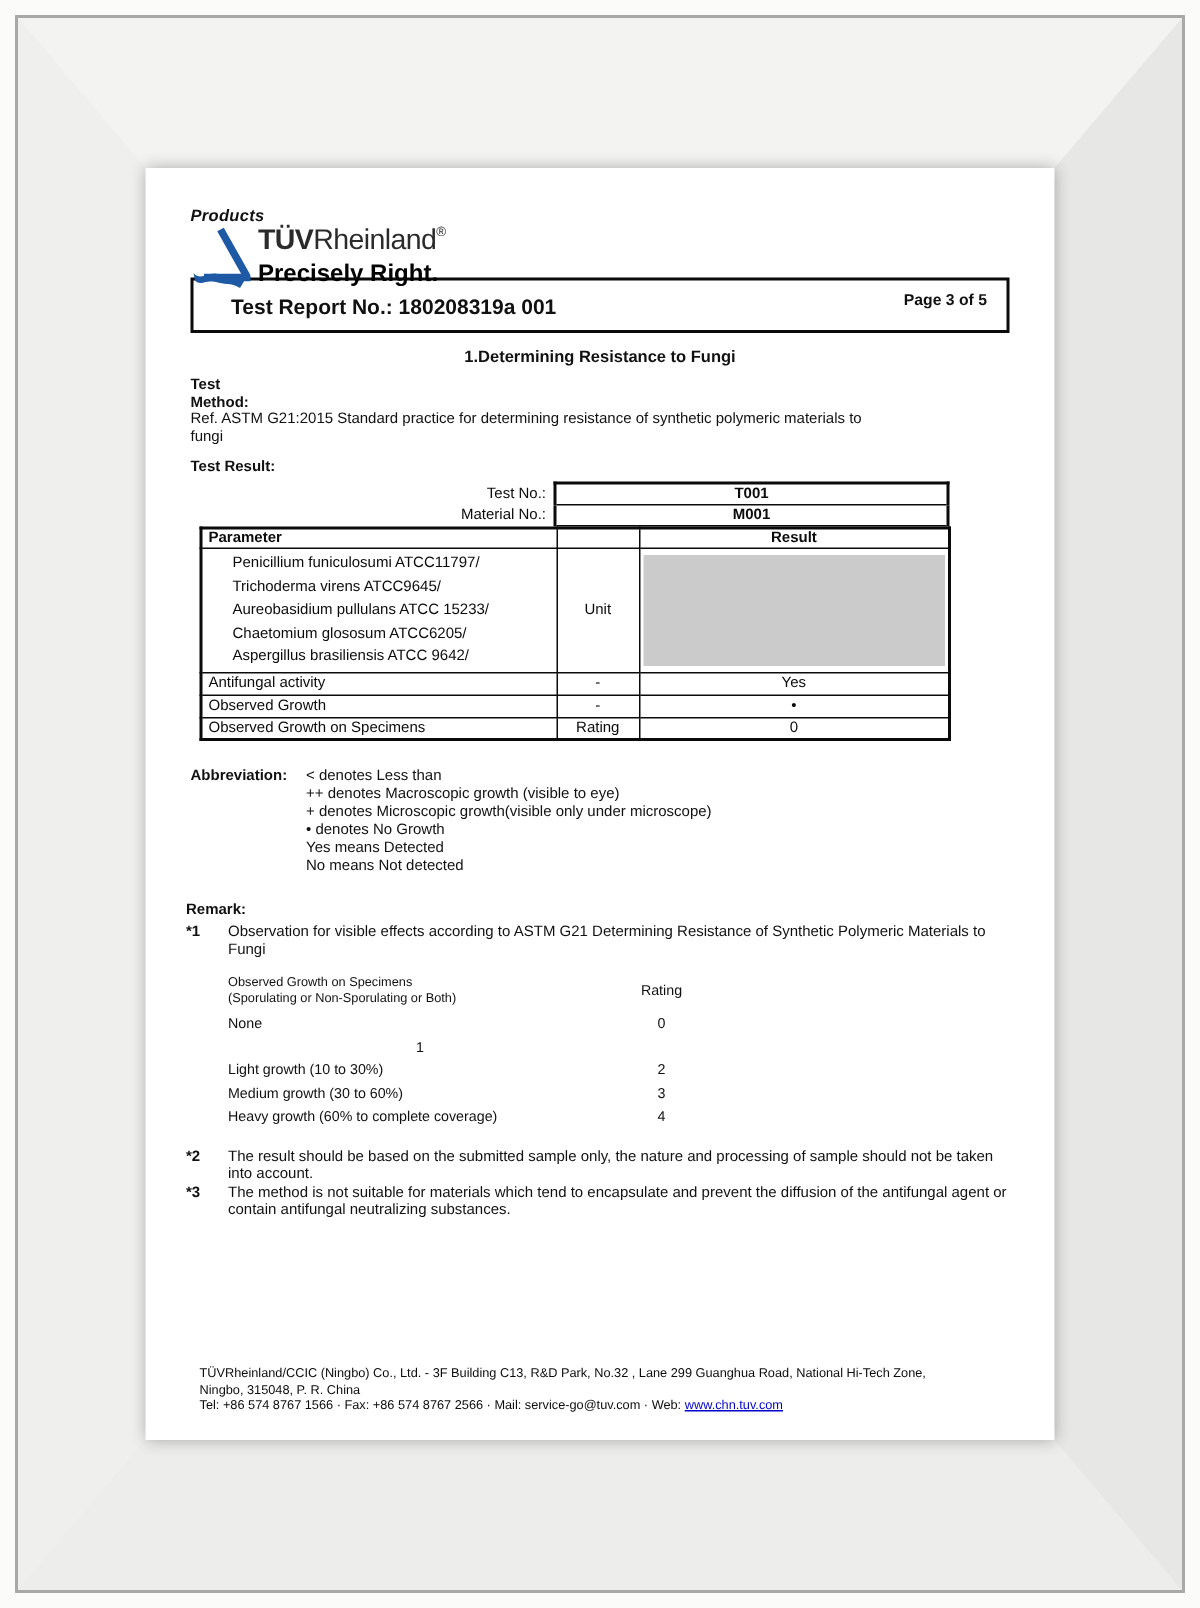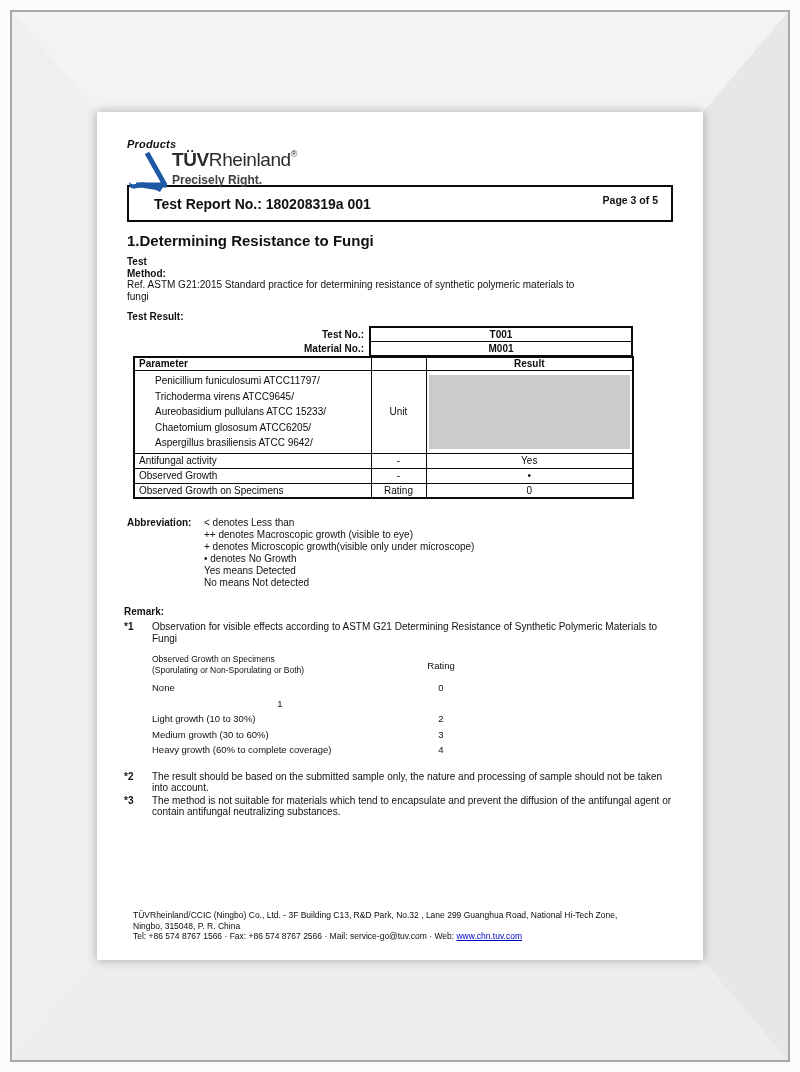--- a/index.html
+++ b/index.html
@@ -37,44 +37,44 @@
     display: flex; justify-content: space-between; align-items: flex-start;
     height: 68px;
     flex-direction: column;
   }
   .products { font-weight: bold; font-style: italic; font-size: 11px; margin-top: 10px; letter-spacing: 0.2px; }
   .logo { display: flex; align-items: flex-start; gap: 5px; }
   .logo-text { line-height: 1; }
   .brand { font-size: 19px; color: #2b2b2b; letter-spacing: -0.4px; white-space: nowrap; }
   .brand .b1 { font-weight: bold; }
   .brand sup { font-size: 9px; vertical-align: 9px; }
-  .tagline { font-size: 12px; font-weight: bold; color: #404040; margin-top: 5px; }
+  .tagline { font-size: 16px; font-weight: bold; color: #000000; margin-top: 5px; }
 
   .report-bar {
     margin: 5px 30px 0 30px; height: 37px;
     border: 2px solid #0b0b0b;
     display: flex; justify-content: space-between; align-items: center;
     padding: 0 13px;
   }
   .report-title { font-size: 14px; font-weight: bold; margin-left: 12px; }
   .report-page-no { font-size: 10.5px; font-weight: bold; align-self: flex-start; margin-top: 7px; }
 
-  .heading1 { margin: 10px 30px 0 30px; font-size: 15px; font-weight: bold; }
+  .heading1 { margin: 10px 30px 0 30px; font-size: 11px; font-weight: bold; text-align: center; }
 
   .method-row { margin: 7px 30px 0 30px; display: flex; line-height: 11.5px; flex-direction: column; }
   .method-label { width: 57px; flex: none; font-weight: bold; }
   .method-text { max-width: 458px; }
 
   .test-result-label { margin: 9px 30px 0 30px; font-weight: bold; }
 
   
   table { border-collapse: collapse; table-layout: fixed; font-size: 10px; color: #0b0b0b; }
   .tbl-top { margin: 4px 0 0 36px; width: 499px; }
   .tbl-top td { height: 14px; padding: 0 4px; }
-  .tbl-top td.plain { border: none; text-align: right; font-weight: bold; padding-right: 5px; }
+  .tbl-top td.plain { border: none; text-align: right; font-weight: normal; padding-right: 5px; }
   .tbl-top td.valcell { border: 2px solid #0b0b0b; border-bottom-width: 1px; font-weight: bold; text-align: center; }
   .tbl-top tr:last-child td.valcell { border-top-width: 1px; }
 
   .tbl-main { margin: 0 0 0 36px; width: 499px; border: 2px solid #0b0b0b; }
   .tbl-main td { border: 1px solid #0b0b0b; padding: 1px 4px; vertical-align: middle; }
   .tbl-main .center { text-align: center; }
   .tbl-main .hdr td { height: 14px; font-weight: bold; padding: 0 4px; }
   .organisms-cell { padding: 2px 20px !important; }
   .organisms-cell div { line-height: 15.6px; white-space: nowrap; }
   .gray-box-cell { padding: 2px !important; }

